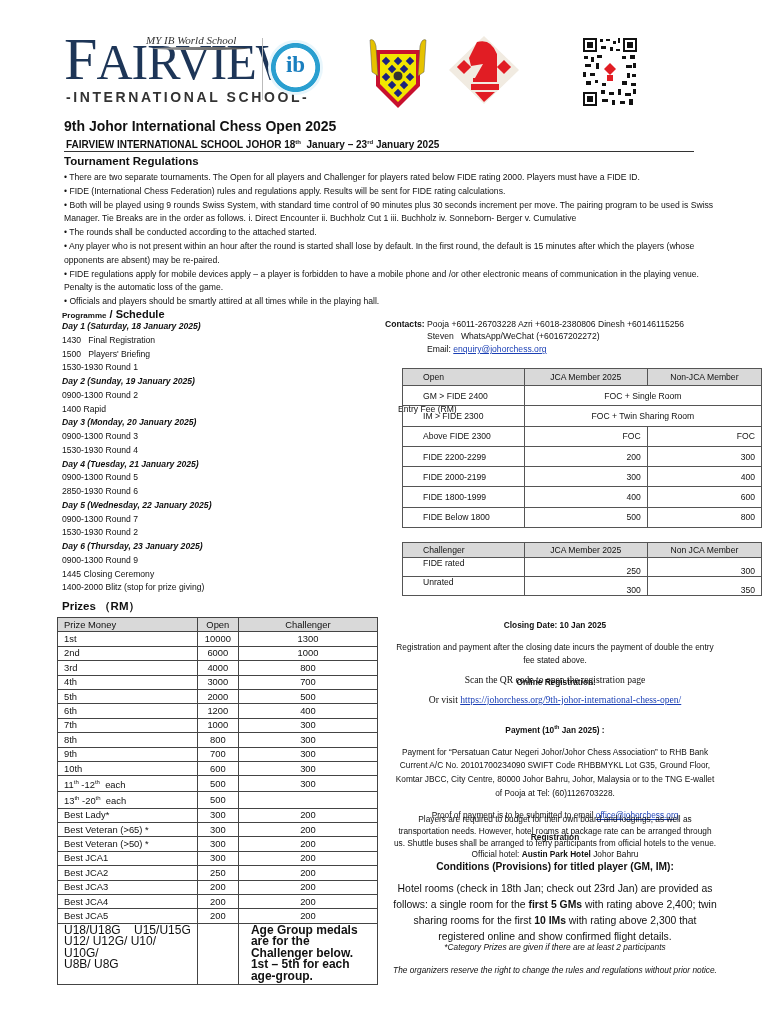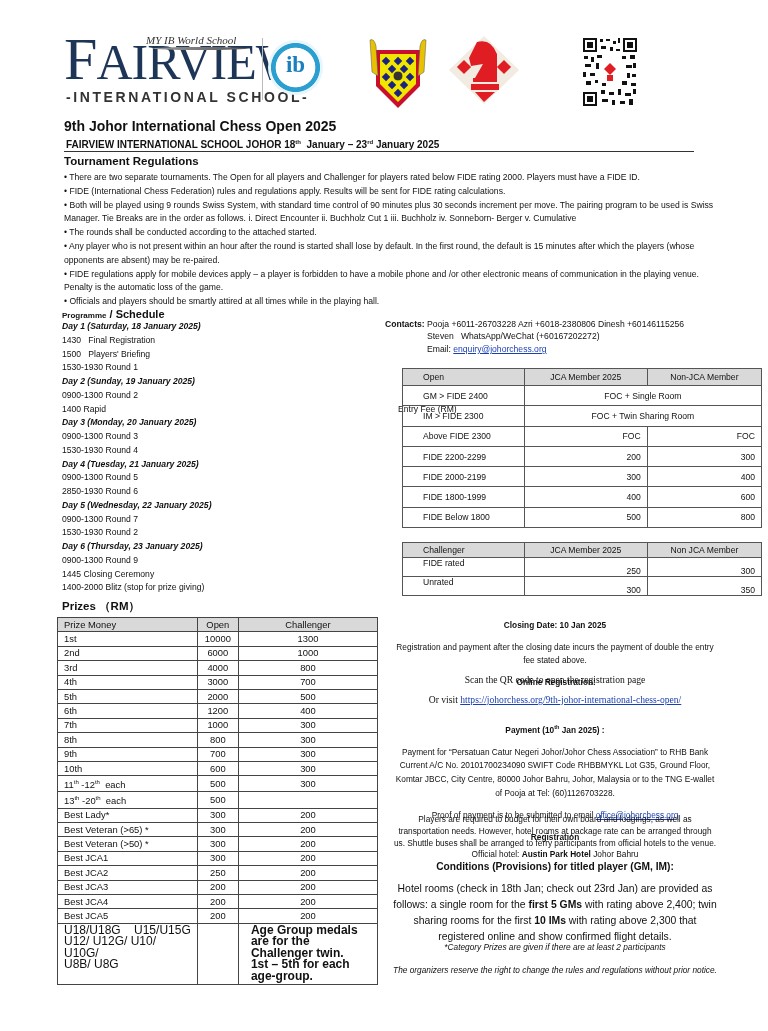--- a/index.html
+++ b/index.html
@@ -394,21 +394,21 @@
       </tr>
   <tr class="last">
     <td>
       <div style="white-space:pre">U18/U18G    U15/U15G</div>
       <div>U12/ U12G/ U10/ U10G/</div>
       <div>U8B/ U8G</div>
     </td>
     <td></td>
     <td class="note">
       <div>Age Group medals are for the</div>
-      <div>Challenger twin.</div>
+      <div>Challenger below.</div>
       <div>1st – 5th for each age-group.</div>
     </td>
   </tr>
 </tbody>
   </table>
 
 <div class="abs rt" style="top:611px;line-height:13.5px;">
   <p class="b">Closing Date: 10 Jan 2025</p>
   <p>Registration and payment after the closing date incurs the payment of double the entry fee stated above.</p>
   <p class="b" style="white-space:pre"> Online Registration:</p>

